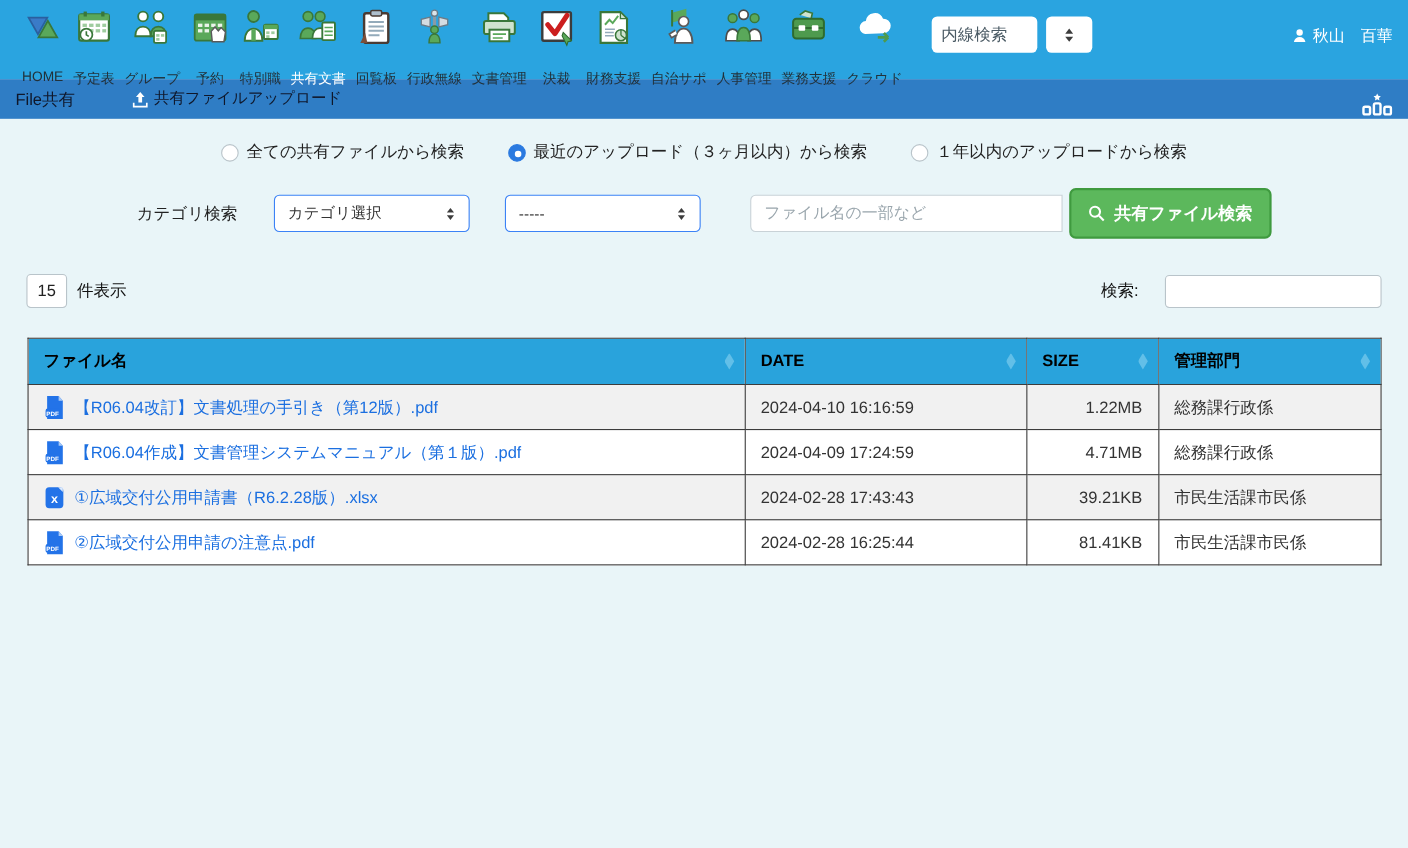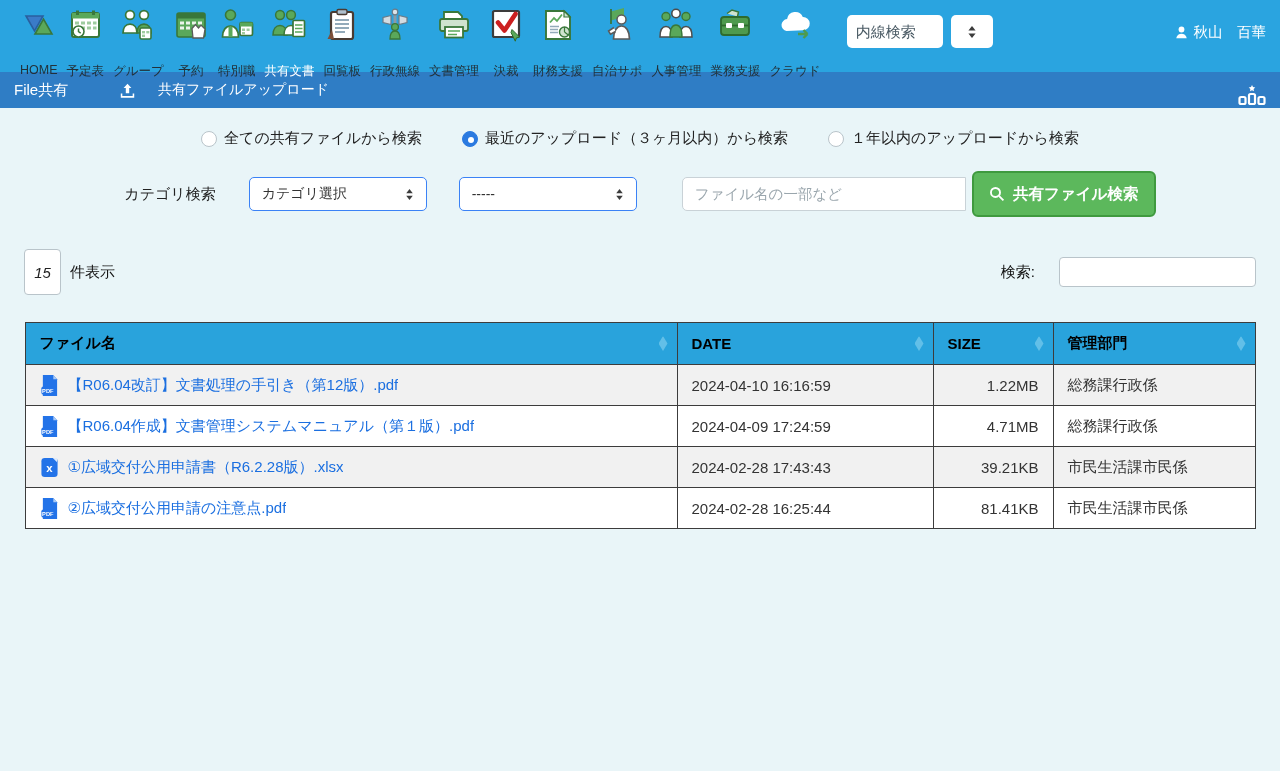--- a/index.html
+++ b/index.html
@@ -17,23 +17,23 @@
   .ext-search { display:flex; align-items:center; margin-left:24px; margin-top:8px; gap:8px; }
   .ext-input { width:96px; height:33px; border:none; border-radius:5px; background:#fff; font-size:15px; padding:0 9px; color:#333; outline:none; }
   .ext-input::placeholder { color:#4a5a64; }
   .ext-select { width:42px; height:33px; background:#fff; border-radius:5px; display:flex; align-items:center; justify-content:center; cursor:pointer; }
   .ext-select svg { width:10px; height:14px; }
   .user-box { margin-left:auto; margin-top:16px; display:flex; align-items:center; gap:5px; color:#fff; font-size:14.5px; }
   .user-box .icon { width:15px; height:15px; display:block; }
   .user-box .icon svg { width:100%; height:100%; }
 
   
-  .subnav { height:36px; background:#2f7dc5; display:flex; align-items:center; padding:0 14px; color:#ffffff; }
+  .subnav { height:36px; background:#2f7dc5; display:flex; align-items:center; padding:0 14px; color:#0f172a; }
   .subnav-title { font-size:15px; width:105px; }
-  .upload-link { display:flex; align-items:center; gap:22px; font-size:14px; cursor:pointer;justify-content:space-between; }
+  .upload-link { display:flex; align-items:center; gap:4px; font-size:14px; cursor:pointer;justify-content:space-between; }
   .upload-link .icon { width:17px; height:17px; display:block; }
   .upload-link .icon svg { width:100%; height:100%; }
   .subnav-right { margin-left:auto; align-self:flex-end; padding-bottom:2px; }
   .podium { width:28px; height:22px; display:block; cursor:pointer; }
   .podium svg { width:100%; height:100%; }
 
   
   .radio-row { margin-top:21px; display:flex; justify-content:center; align-items:center; gap:40px; font-size:15px; color:#222; }
   .radio-option { display:flex; align-items:center; gap:7px; cursor:pointer; white-space:nowrap; }
   .radio-circle { width:16px; height:16px; border-radius:50%; background:#fff; border:1px solid #b9c4ca; display:inline-block; position:relative; flex:0 0 auto; }
@@ -47,21 +47,21 @@
   .select-box svg { width:9px; height:13px; }
   .gap32 { width:32px; } .gap45 { width:45px; }
   .filename-input { width:284px; height:34px; border:1px solid #c9d2d7; border-radius:5px 0 0 5px; background:#fff; font-size:14.5px; padding:0 12px; color:#333; outline:none; }
   .filename-input::placeholder { color:#9aa6ad; }
   .search-btn { width:184px; height:46px; margin-left:6px; background:#5cb85c; border:2px solid #3f9a3f; border-radius:6px; color:#fff; font-size:15.5px; font-weight:bold; display:flex; align-items:center; justify-content:center; gap:8px; cursor:pointer; font-family:inherit; }
   .search-btn .icon { width:16px; height:16px; display:block; }
   .search-btn .icon svg { width:100%; height:100%; }
 
   
   .results-toolbar { margin-top:32px; padding:0 24px; display:flex; align-items:center; }
-  .perpage-input { width:37px; height:46px; border:1px solid #b9c4ca; border-radius:4px; background:#fff; text-align:center; font-size:15px; color:#222; outline:none; font-family:inherit;font-style:italic; }
+  .perpage-input { width:37px; height:31px; border:1px solid #b9c4ca; border-radius:4px; background:#fff; text-align:center; font-size:15px; color:#222; outline:none; font-family:inherit; }
   .perpage-label { font-size:15px; color:#111; margin-left:9px; }
   .quick-search { margin-left:auto; display:flex; align-items:center; gap:24px; font-size:15px; color:#111; }
   .quick-search-input { width:197px; height:30px; border:1px solid #b9c4ca; border-radius:4px; background:#fff; font-size:14px; padding:0 8px; outline:none; }
 
   
   .file-table { width:1230px; margin:27px auto 0; border-collapse:collapse; table-layout:fixed; background:#fff; }
   .file-table th, .file-table td { border:1px solid #3c3c3c; }
   .file-table thead th { background:#29a3dc; color:#000000; font-size:15px; font-weight:bold; text-align:left; height:42px; padding:0 26px 0 14px; position:relative; cursor:pointer; }
   .sort-icon { position:absolute; right:9px; top:50%; transform:translateY(-50%); width:9px; height:15px; background:#62bfe8; clip-path:polygon(50% 0,100% 50%,50% 100%,0 50%); }
   .col-name { width:652px; } .col-date { width:256px; } .col-size { width:120px; } .col-dept { width:202px; }

